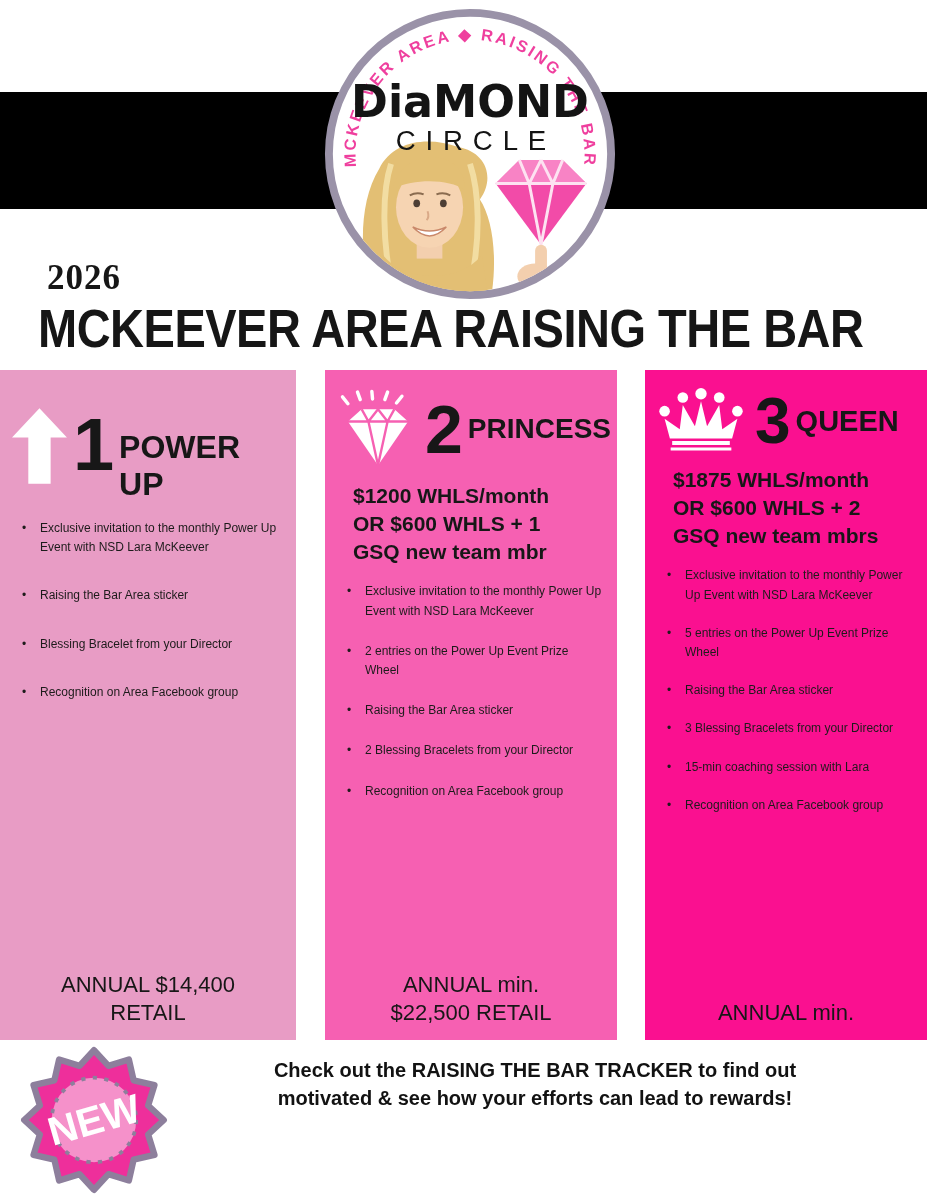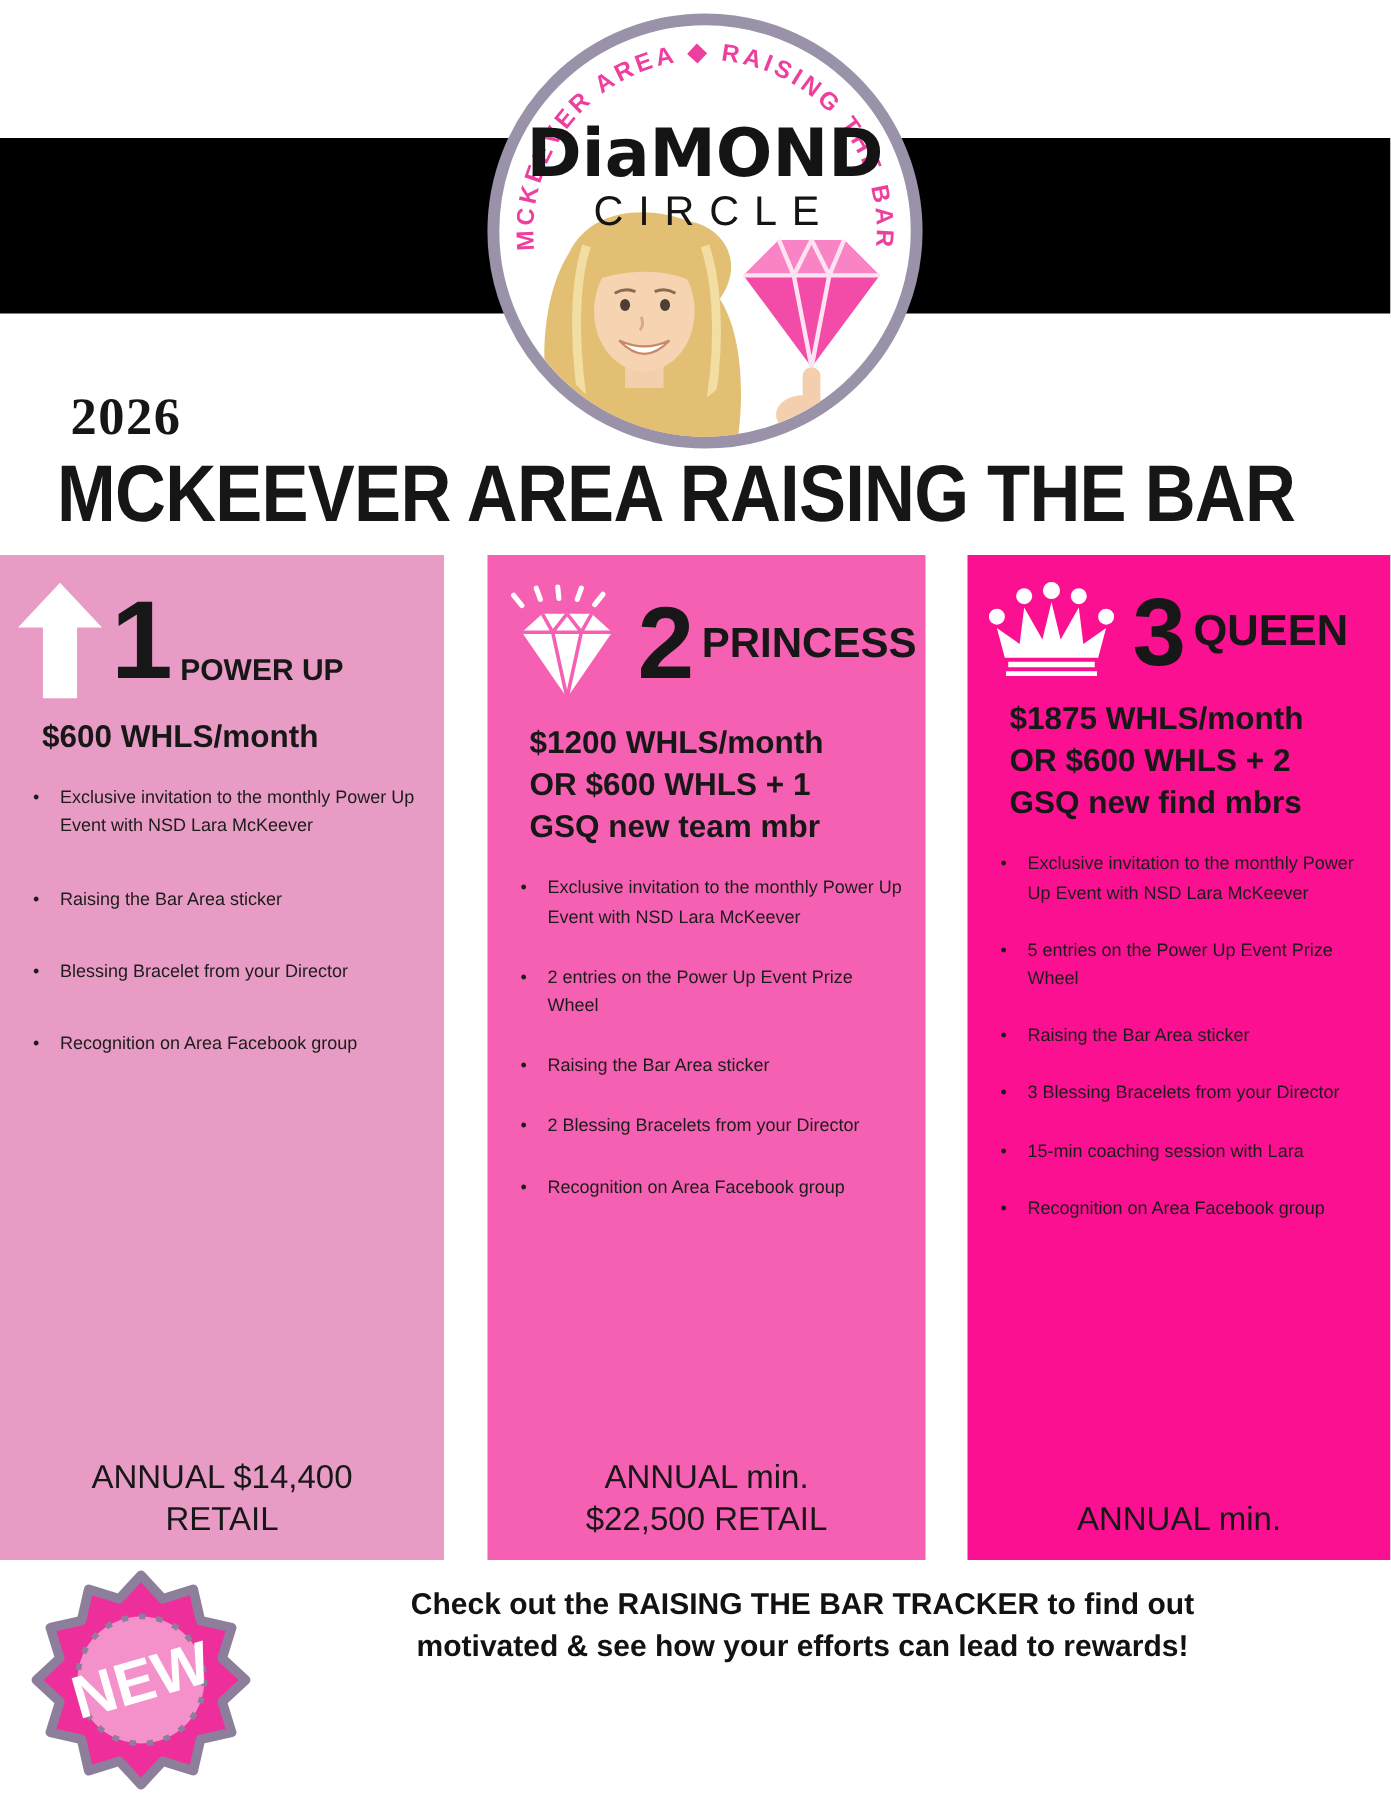--- a/index.html
+++ b/index.html
@@ -18,21 +18,21 @@
   .tier{position:absolute;top:370px;height:670px;}
   .tier1{left:0;width:296px;background:#e89cc5;}
   .tier2{left:325px;width:292px;background:#f660b2;}
   .tier3{left:645px;width:282px;background:#fa1090;}
   .tier-head{display:flex;align-items:center;padding:18px 6px 0 12px;}
   .tier-num{font-weight:800;line-height:0.92;letter-spacing:-2px;}
   .tier1 .tier-num{font-size:74px;margin-left:6px;}
   .tier2 .tier-num{font-size:68px;margin-left:6px;}
   .tier3 .tier-num{font-size:64px;margin-left:10px;}
   .tier-name{font-weight:800;margin-left:7px;letter-spacing:0;}
-  .tier1 .tier-name{font-size:20px;margin-top:41px;}
+  .tier1 .tier-name{font-size:32px;margin-top:41px;}
   .tier2 .tier-name{font-size:28px;}
   .tier3 .tier-name{font-size:29px;}
   .qual{padding:12px 8px 0 28px;font-size:21px;font-weight:800;line-height:1.34;}
   .benefits{list-style:none;margin:16px 0 0 0;padding:0 12px 0 22px;}
   .benefits li{position:relative;padding-left:18px;font-size:12px;line-height:1.6;color:#1d1b1b;}
   .benefits li::before{content:"\2022";position:absolute;left:0;top:0;}
   .tier1 .benefits li{margin-bottom:29px;}
   .tier2 .benefits li{margin-bottom:21px;}
   .tier3 .benefits li{margin-bottom:19px;}
   .annual{position:absolute;left:0;right:0;bottom:12px;text-align:center;font-size:22px;font-weight:400;line-height:1.3;}
@@ -92,23 +92,20 @@
 <div class="main-title">MCKEEVER AREA RAISING THE BAR</div>
 
 <div class="tier tier1">
   <div class="tier-head">
     <svg width="56" height="78" viewBox="0 0 64 88">
       <polygon points="32,0 64,34 45,34 45,88 19,88 19,34 0,34" fill="#ffffff"></polygon>
     </svg>
     <span class="tier-num">1</span>
     <span class="tier-name">POWER UP</span>
   </div>
-  <div class="qual">
-    <div>$600 WHLS/month</div>
-  </div>
   <ul class="benefits">
     <li>Exclusive invitation to the monthly Power Up Event with NSD Lara McKeever</li>
     <li>Raising the Bar Area sticker</li>
     <li>Blessing Bracelet from your Director</li>
     <li>Recognition on Area Facebook group</li>
   </ul>
   <div class="annual">
     <div>ANNUAL $14,400</div>
     <div>RETAIL</div>
   </div>
@@ -161,21 +158,21 @@
       </g>
       <path d="M20,72 L96,72" stroke="#ffffff" stroke-width="5"></path>
       <path d="M18,80 L98,80" stroke="#ffffff" stroke-width="4"></path>
     </svg>
     <span class="tier-num">3</span>
     <span class="tier-name">QUEEN</span>
   </div>
   <div class="qual">
     <div>$1875 WHLS/month</div>
     <div>OR $600 WHLS + 2</div>
-    <div>GSQ new find mbrs</div>
+    <div>GSQ new team mbrs</div>
   </div>
   <ul class="benefits">
     <li>Exclusive invitation to the monthly Power Up Event with NSD Lara McKeever</li>
     <li>5 entries on the Power Up Event Prize Wheel</li>
     <li>Raising the Bar Area sticker</li>
     <li>3 Blessing Bracelets from your Director</li>
     <li>15-min coaching session with Lara</li>
     <li>Recognition on Area Facebook group</li>
   </ul>
   <div class="annual">

